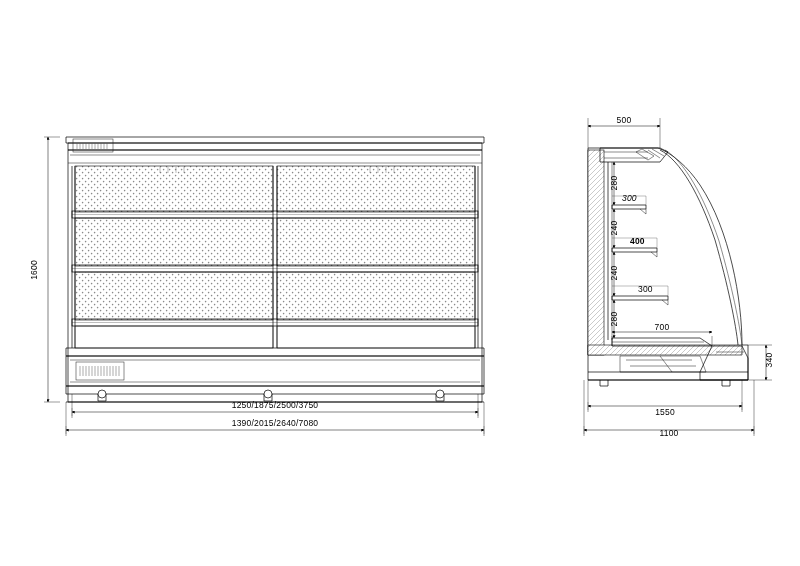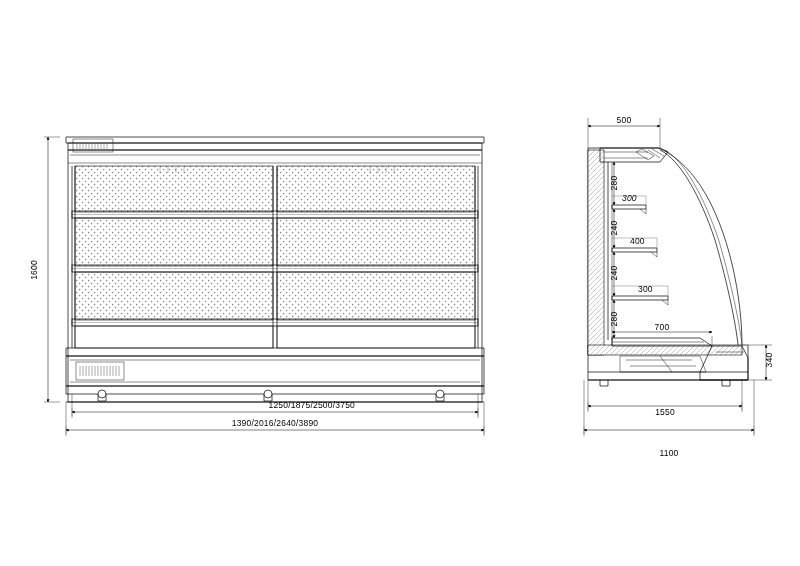--- a/index.html
+++ b/index.html
@@ -226,41 +226,41 @@
       <path class="ln-hair" d="M588,402 L588,410 M742,402 L742,410"></path>
 
       <path class="ext" d="M584,380 L584,436 M754,380 L754,436"></path>
       <path class="dimline" d="M584,430 L754,430" marker-start="url(#arrow)" marker-end="url(#arrow)"></path>
       <path class="ln-hair" d="M584,426 L584,434 M754,426 L754,434"></path>
     </g>
   </svg>
 
   <div class="dim-label vertical" style="left:19px; top:265px; width:30px; text-align:center;">1600</div>
 
-  <div class="dim-label center" style="left:195px; top:400px; width:160px;text-align:right;">1250/1875/2500/3750</div>
-
-  <div class="dim-label center" style="left:195px; top:418px; width:160px;">1390/2016/2640/3890</div>
+  <div class="dim-label center" style="left:195px; top:400px; width:160px;">1250/1875/2500/3750</div>
+
+  <div class="dim-label center" style="left:195px; top:418px; width:160px;">1390/2015/2640/7080</div>
 
   <div class="dim-label center" style="left:604px; top:115px; width:40px;">500</div>
 
   <div class="dim-label vertical" style="left:598px; top:178px; width:32px; text-align:center;">280</div>
 
   <div class="dim-label vertical" style="left:598px; top:223px; width:32px; text-align:center;">240</div>
 
   <div class="dim-label vertical" style="left:598px; top:268px; width:32px; text-align:center;">240</div>
 
   <div class="dim-label vertical" style="left:598px; top:314px; width:32px; text-align:center;">280</div>
 
   <div class="dim-label" style="left:622px; top:193px;font-style:italic;">300</div>
 
-  <div class="dim-label" style="left:630px; top:236px;">400</div>
+  <div class="dim-label" style="left:630px; top:236px;font-weight:bold;">400</div>
 
   <div class="dim-label" style="left:638px; top:284px;">300</div>
 
   <div class="dim-label center" style="left:642px; top:322px; width:40px;">700</div>
 
   <div class="dim-label vertical" style="left:754px; top:355px; width:30px; text-align:center;">340</div>
 
   <div class="dim-label center" style="left:645px; top:407px; width:40px;">1550</div>
 
-  <div class="dim-label center" style="left:649px; top:448px; width:40px;">1100</div>
+  <div class="dim-label center" style="left:649px; top:428px; width:40px;">1100</div>
 
 </div>
 
 </body></html>

